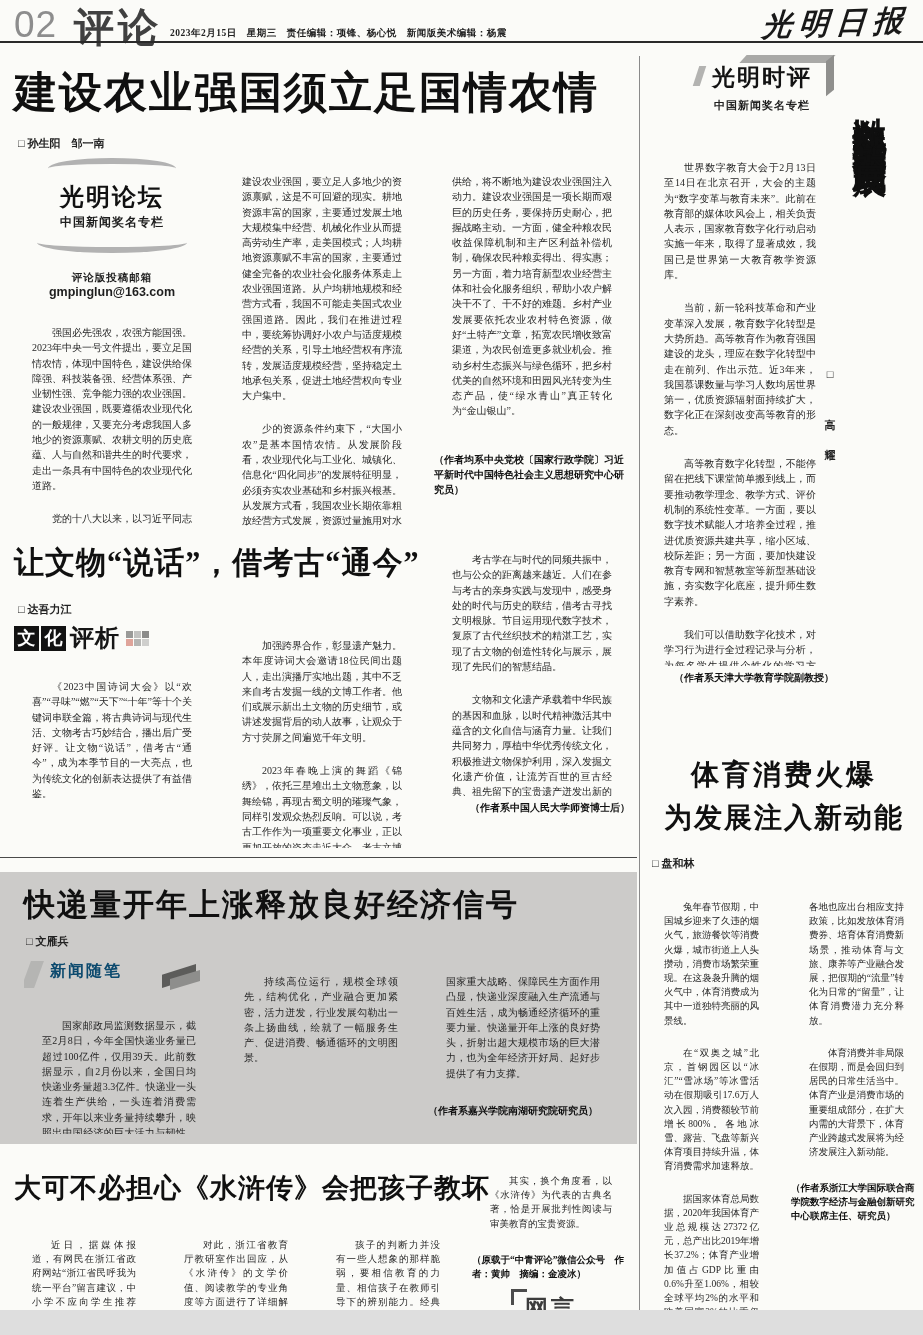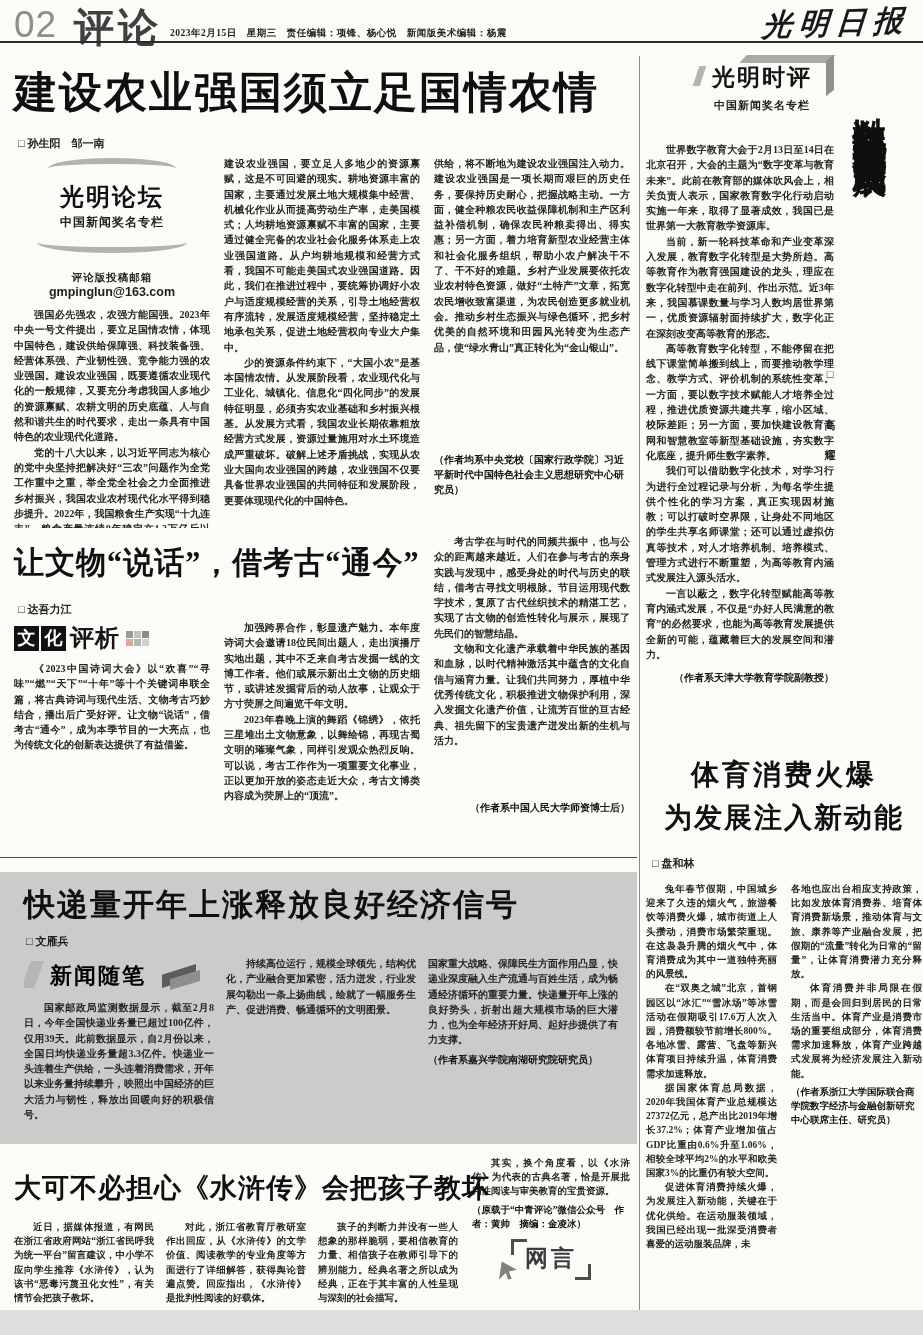--- a/index.html
+++ b/index.html
@@ -15,21 +15,21 @@
             transform:rotate(-2deg) skewX(-6deg);}
   .rule-h{background:#2a2a2a;}
   .rule-v{background:#8a8a8a;}
 
   
   .headline{font-weight:900;color:#101010;white-space:nowrap;transform-origin:left center;}
   .byline{font-size:11px;font-weight:700;color:#222;}
   .cols{display:flex;}
   .col{flex:1 1 0;overflow:hidden;}
   .body-text{font-size:10px;line-height:15.3px;color:#262626;text-align:justify;overflow:hidden;}
-  .body-text p{margin:0;text-indent:2em;font-weight:bold;}
+  .body-text p{margin:18px;text-indent:2em;}
   .cont p:first-child{text-indent:0;}
   .author-note{font-size:10px;line-height:15px;font-weight:700;color:#111;margin-top:4px;}
   .small-cols .body-text{font-size:9.5px;line-height:14.2px;}
 
   
   .forum-badge{text-align:center;margin:2px auto 8px;width:170px;}
   .arc-top{width:128px;height:15px;margin:0 auto 2px;border-top:6px solid #b2b2b2;border-radius:50% 50% 0 0;}
   .arc-bot{width:150px;height:15px;margin:1px auto 0;border-bottom:6px solid #b2b2b2;border-radius:0 0 50% 50%;}
   .forum-title{font-size:24px;font-weight:900;letter-spacing:2px;color:#111;}
   .forum-sub{font-size:12px;font-weight:900;letter-spacing:1px;margin-top:1px;}
@@ -40,21 +40,21 @@
   .culture-badge{display:flex;align-items:center;gap:2px;margin:2px 0 7px;}
   .cb-sq{width:25px;height:25px;background:#121212;color:#fff;font-size:18px;font-weight:900;
          display:flex;align-items:center;justify-content:center;}
   .cb-rest{font-size:24px;font-weight:900;letter-spacing:1px;color:#161616;margin-left:2px;}
   .cb-pix{display:grid;grid-template-columns:repeat(3,7px);grid-auto-rows:7px;gap:1px;margin-left:4px;}
   .cb-pix span{display:block;}
 
   
   .suibi-badge{position:relative;height:36px;margin:2px 0 6px;}
   .sb-slash{position:absolute;left:2px;top:3px;width:13px;height:27px;background:#b5b5b3;transform:skewX(-20deg);}
-  .sb-title{position:absolute;left:26px;top:3px;font-size:22px;font-weight:900;letter-spacing:2px;color:#000000;}
+  .sb-title{position:absolute;left:26px;top:3px;font-size:16px;font-weight:900;letter-spacing:2px;color:#0c4a6e;}
   .sb-flag{position:absolute;left:138px;top:6px;width:34px;height:24px;background:#5c5c5a;
            clip-path:polygon(0 45%,100% 0,100% 55%,0 100%);}
   .sb-flag2{position:absolute;left:146px;top:12px;width:30px;height:20px;background:#8e8e8c;
             clip-path:polygon(0 45%,100% 0,100% 55%,0 100%);}
 
   
   .shiping-badge{text-align:center;}
   .sp-frame{position:relative;display:inline-block;padding:2px 12px;}
   .sp-title{font-size:23px;font-weight:900;letter-spacing:2px;color:#131313;position:relative;z-index:2;margin-top:44px;}
   .sp-slab-top{position:absolute;right:-8px;top:-5px;width:72%;height:8px;background:#a9a9a7;transform:skewX(-42deg);z-index:1;}
@@ -242,19 +242,19 @@
   <div class="abs cols small-cols" style="left:646px;top:882px;width:276px;height:453px;gap:14px;">
     <div class="col body-text">
         <p>兔年春节假期，中国城乡迎来了久违的烟火气，旅游餐饮等消费火爆，城市街道上人头攒动，消费市场繁荣重现。在这袅袅升腾的烟火气中，体育消费成为其中一道独特亮丽的风景线。</p>
         <p>在“双奥之城”北京，首钢园区以“冰汇”“雪冰场”等冰雪活动在假期吸引17.6万人次入园，消费额较节前增长800%。各地冰雪、露营、飞盘等新兴体育项目持续升温，体育消费需求加速释放。</p>
         <p>据国家体育总局数据，2020年我国体育产业总规模达27372亿元，总产出比2019年增长37.2%；体育产业增加值占GDP比重由0.6%升至1.06%，相较全球平均2%的水平和欧美国家3%的比重仍有较大空间。</p>
         <p>促进体育消费持续火爆，为发展注入新动能，关键在于优化供给。在运动服装领域，我国已经出现一批深受消费者喜爱的运动服装品牌，未</p>
       </div>
     <div class="col">
       <div class="body-text cont" style="font-size:9.5px;line-height:14.2px;">
           <p>各地也应出台相应支持政策，比如发放体育消费券、培育体育消费新场景，推动体育与文旅、康养等产业融合发展，把假期的“流量”转化为日常的“留量”，让体育消费潜力充分释放。</p>
-          <p>体育消费并非局限在假期，而是会回归到居民的日常生活当中。体育产业是消费市场的重要组成部分，体育消费需求加速释放，体育产业跨越式发展将为经济发展注入新动能。</p>
+          <p>体育消费并非局限在假期，而是会回归到居民的日常生活当中。体育产业是消费市场的重要组成部分，在扩大内需的大背景下，体育产业跨越式发展将为经济发展注入新动能。</p>
         </div>
       <div class="author-note" style="font-size:9.5px;line-height:14px;">（作者系浙江大学国际联合商学院数字经济与金融创新研究中心联席主任、研究员）</div>
     </div>
   </div>
 
 </div>
 
 </body></html>

